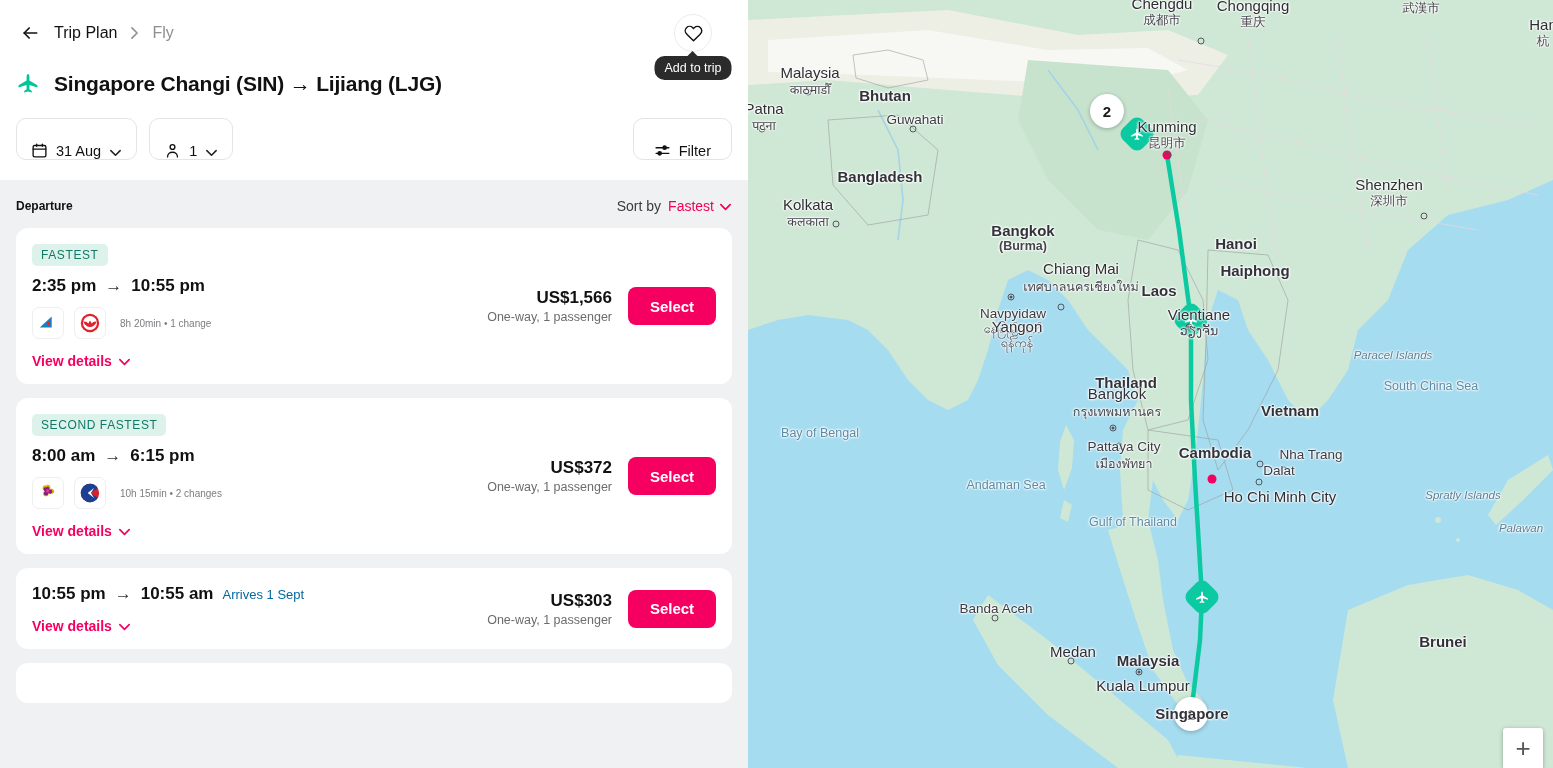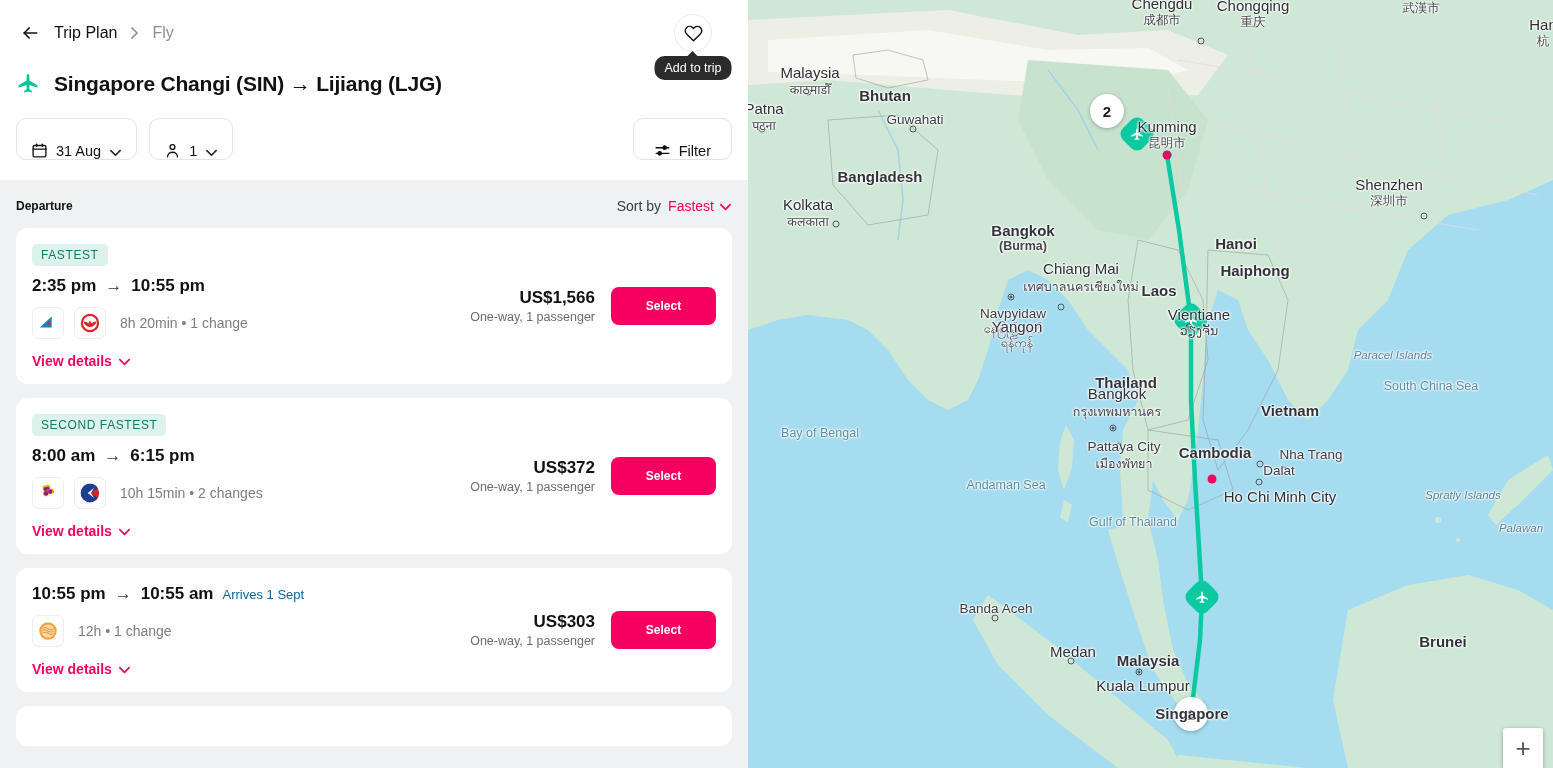--- a/index.html
+++ b/index.html
@@ -156,38 +156,38 @@
     margin-top: 11px;
   }
   .logo-box {
     width: 32px; height: 32px;
     border: 1px solid #eceef0;
     border-radius: 7px;
     background: #fff;
     display: flex; align-items: center; justify-content: center;
     overflow: hidden;
   }
-  .dur { font-size: 14px; color: #7d7d82; margin-left: 4px; text-align: right; }
+  .dur { font-size: 10px; color: #7d7d82; margin-left: 4px; text-align: right; }
   .price-block {
     position: absolute;
     right: 16px; top: 50%;
     transform: translateY(-50%);
     display: flex; align-items: center; gap: 16px;
   }
   .price-text { text-align: right; }
   .price { font-size: 17px; font-weight: bold; color: #111; }
   .price-sub { font-size: 12.5px; color: #6c6c70; margin-top: 2px; }
   .select-btn {
     background: #f50061;
     color: #fff;
-    font-size: 12px;
+    font-size: 15px;
     font-weight: bold;
     border: none;
     border-radius: 8px;
-    width: 105px; height: 38px;
+    width: 88px; height: 38px;
     cursor: pointer;
   }
   .view-details {
     margin-top: 14px;
     font-size: 14px; font-weight: bold;
     color: #f50061;
     cursor: pointer;
     display: inline-flex; align-items: center; gap: 6px;
   }
 
@@ -446,30 +446,20 @@
             </svg>
         </div>
       </div>
 
       <div class="card">
         <div class="times">
           <span>10:55 pm</span>
           <span class="arrow">→</span>
           <span>10:55 am</span>
           <span class="arrives">Arrives 1 Sept</span>
-        </div>
-        <div class="meta-row">
-          <div class="logo-box">
-            <svg width="22" height="22" viewBox="0 0 24 24">
-                <circle cx="12" cy="12" r="9.5" fill="#f0a33c"></circle>
-                <circle cx="12" cy="12" r="7.2" fill="#fbd9a4"></circle>
-                <path d="M6 12c2-2 4-1 6 0s4 2 6 0M6 9.5c2-2 4-1 6 0s4 2 6 0M6 14.5c2-2 4-1 6 0s4 2 6 0" stroke="#e08a22" stroke-width="1" fill="none"></path>
-              </svg>
-          </div>
-          <div class="dur">12h • 1 change</div>
         </div>
         <div class="price-block">
           <div class="price-text">
             <div class="price">US$303</div>
             <div class="price-sub">One-way, 1 passenger</div>
           </div>
           <button class="select-btn">Select</button>
         </div>
         <div class="view-details">
           <span>View details</span>

